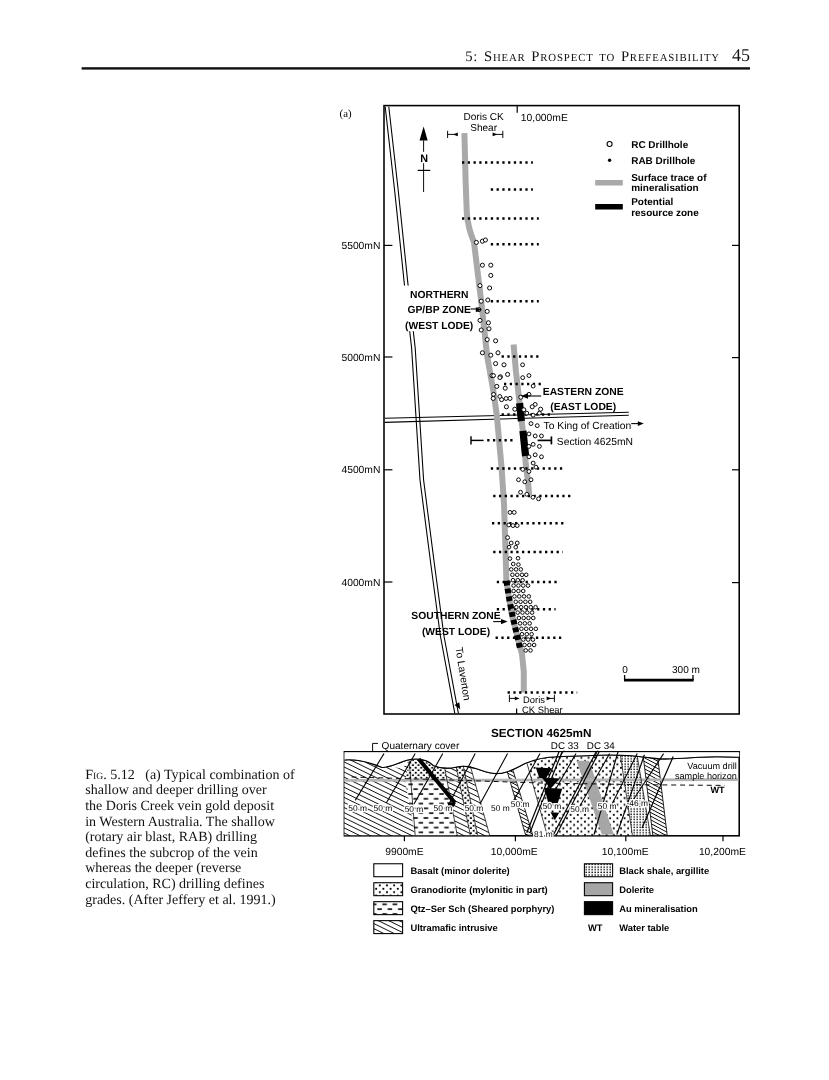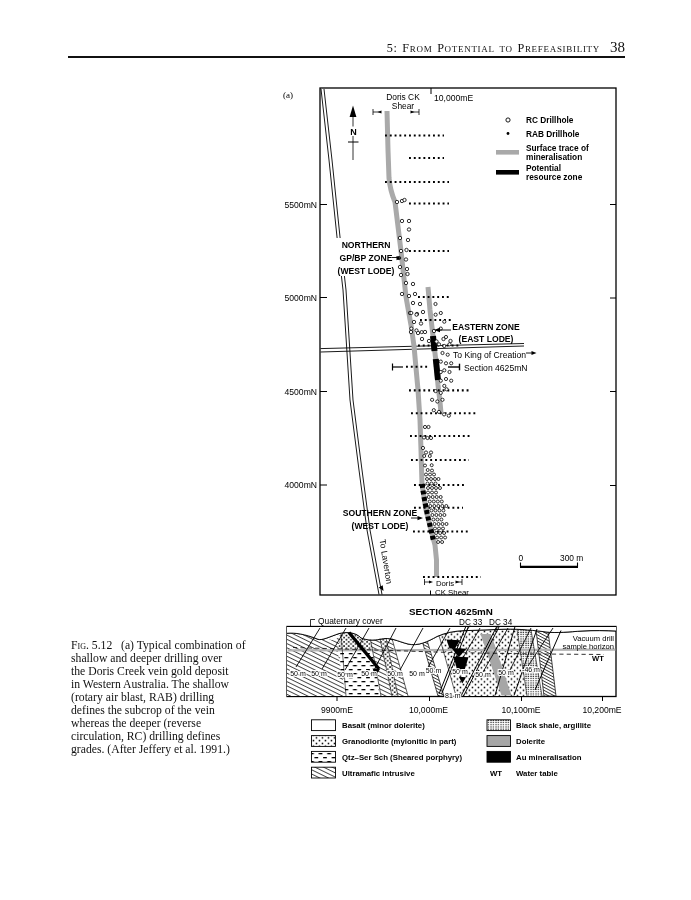--- a/index.html
+++ b/index.html
@@ -6,21 +6,21 @@
 .ser{font-family:"Liberation Serif",serif;}
 #cap{position:absolute;left:71px;top:640px;width:200px;white-space:nowrap;font-family:"Liberation Serif",serif;font-size:11.7px;line-height:12.95px;color:#111;}
 #hdr{position:absolute;left:0;top:39px;width:625px;text-align:right;font-family:"Liberation Serif",serif;font-size:12.2px;color:#111;}
 #hdr .sc{font-variant:small-caps;letter-spacing:0.7px;word-spacing:1px;}
 #hdr .pg{font-size:15px;margin-left:10px;letter-spacing:0;}
 svg text{font-family:"Liberation Sans",sans-serif;fill:#000;}
 </style></head>
 <body>
 <div id="page">
 
-<div id="hdr"><span class="sc">5: From Potential to Prefeasibility</span><span class="pg">38</span></div>
+<div id="hdr"><span class="sc">5: Shear Prospect to Prefeasibility</span><span class="pg">45</span></div>
 
 <div style="position:absolute;left:68px;top:55.8px;width:557px;height:1.9px;background:#111;"></div>
 
 <svg width="691" height="900" viewBox="0 0 691 900" style="position:absolute;left:0;top:0;">
 <defs>
 
 <pattern id="pdots" width="4.6" height="4.2" patternUnits="userSpaceOnUse">
   <rect width="4.6" height="4.2" fill="#fff"></rect>
   <rect x="0.6" y="0.6" width="1.6" height="1.5" fill="#000"></rect>
   <rect x="2.9" y="2.7" width="1.6" height="1.5" fill="#000"></rect>

